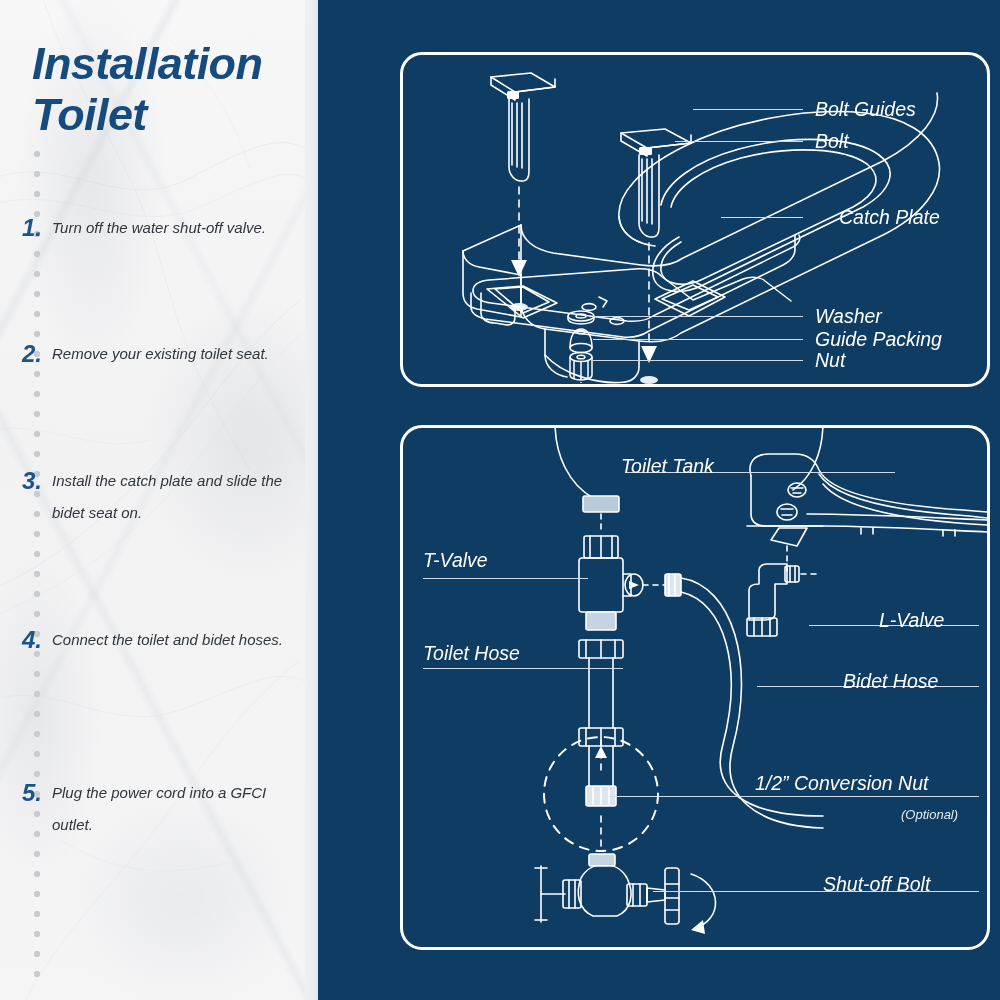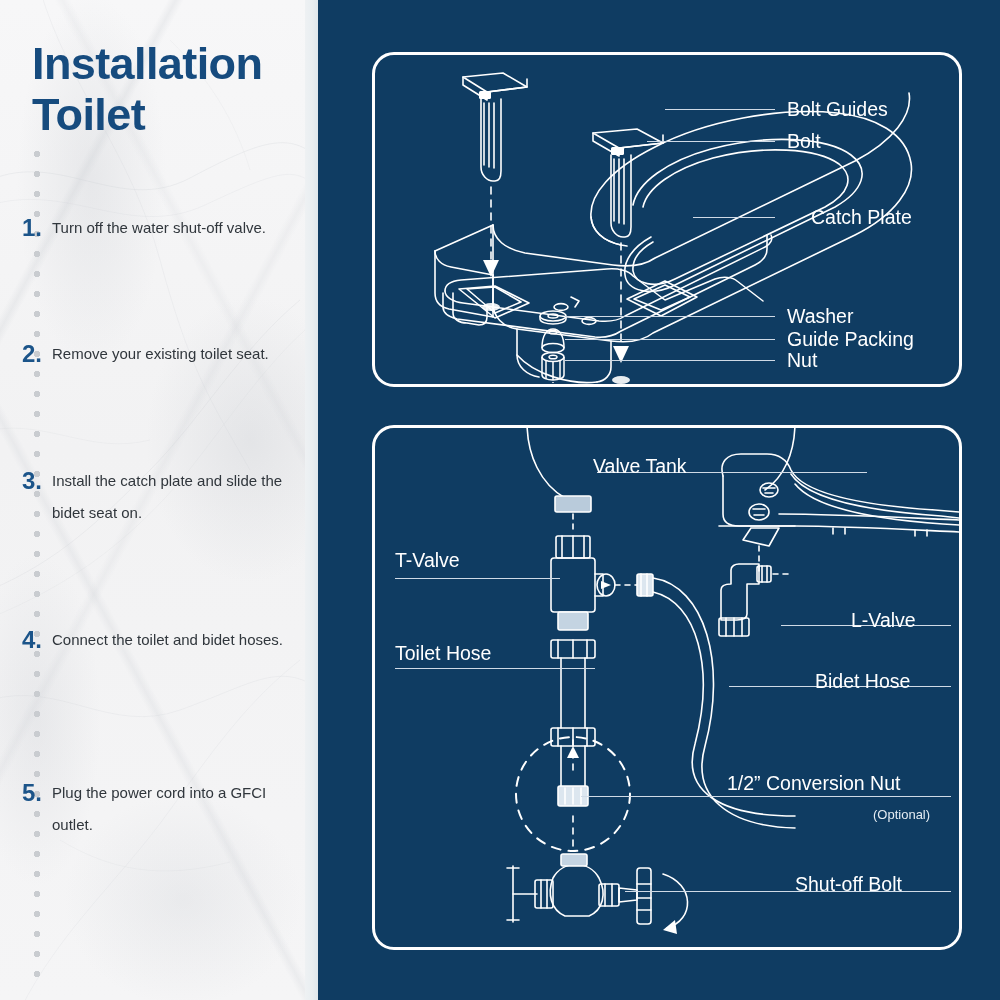--- a/index.html
+++ b/index.html
@@ -1,21 +1,21 @@
 <!DOCTYPE html>
 <html><head>
 <meta charset="utf-8">
 <style>
   html,body{margin:0;padding:0;}
   body{
     width:1000px;height:1000px;overflow:hidden;
     font-family:"Liberation Sans",sans-serif;
     background:#0f3c62;
   }
-  #page{position:relative;width:1000px;height:1000px;}
+  #page{position:relative;width:1000px;height:1000px;font-style:italic;}
 
   
   .left-panel{
     position:absolute;left:0;top:0;width:305px;height:1000px;
     background:
       radial-gradient(ellipse 120px 300px at 30% 18%, rgba(198,201,206,.30), rgba(255,255,255,0) 62%),
       radial-gradient(ellipse 160px 220px at 82% 44%, rgba(190,194,200,.28), rgba(255,255,255,0) 65%),
       radial-gradient(ellipse 100px 260px at 12% 72%, rgba(196,199,205,.26), rgba(255,255,255,0) 64%),
       radial-gradient(ellipse 180px 160px at 60% 90%, rgba(193,197,203,.22), rgba(255,255,255,0) 66%),
       linear-gradient(118deg, rgba(255,255,255,0) 0 20%, rgba(201,205,210,.26) 21%, rgba(255,255,255,0) 22% 48%, rgba(206,209,214,.20) 49%, rgba(255,255,255,0) 50%),
@@ -47,21 +47,21 @@
     color:#1b5489;font-size:24px;font-weight:bold;width:30px;flex:0 0 30px;
     line-height:32px;
   }
   .step-text{
     color:#30363c;font-size:15px;line-height:32px;width:240px;
   }
 
   
   .diagram{
     position:absolute;border:3px solid #ffffff;border-radius:22px;
-    box-sizing:border-box;overflow:hidden;
+    box-sizing:border-box;overflow:hidden;margin-left:28px;
   }
   #diagram-top{left:372px;top:52px;width:590px;height:335px;}
   #diagram-bottom{left:372px;top:425px;width:590px;height:525px;}
 
   .label{
     position:absolute;color:#ffffff;font-size:19.5px;line-height:24px;
     white-space:nowrap;
   }
   .label.small{font-size:13px;color:#e4ecf3;}
   .leader{position:absolute;height:1px;background:#cfdae6;}
@@ -311,21 +311,21 @@
     </svg>
 
     <div class="leader" style="left:222px;top:44px;width:270px;"></div>
     <div class="leader" style="left:20px;top:150px;width:165px;"></div>
     <div class="leader" style="left:20px;top:240px;width:200px;"></div>
     <div class="leader" style="left:406px;top:197px;width:170px;"></div>
     <div class="leader" style="left:354px;top:258px;width:222px;"></div>
     <div class="leader" style="left:206px;top:368px;width:370px;"></div>
     <div class="leader" style="left:250px;top:463px;width:326px;"></div>
 
-    <div class="label" style="left:218px;top:26px;">Valve Tank</div>
+    <div class="label" style="left:218px;top:26px;">Toilet Tank</div>
     <div class="label" style="left:20px;top:120px;">T-Valve</div>
     <div class="label" style="left:476px;top:180px;">L-Valve</div>
     <div class="label" style="left:20px;top:213px;">Toilet Hose</div>
     <div class="label" style="left:440px;top:241px;">Bidet Hose</div>
     <div class="label" style="left:352px;top:343px;">1/2” Conversion Nut</div>
     <div class="label small" style="left:498px;top:375px;">(Optional)</div>
     <div class="label" style="left:420px;top:444px;">Shut-off Bolt</div>
   </div>
 
 </div>

